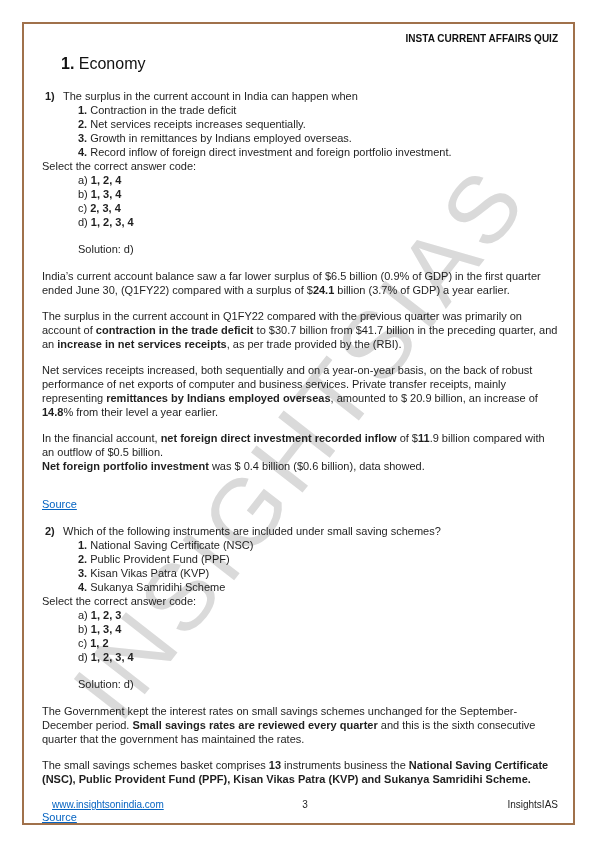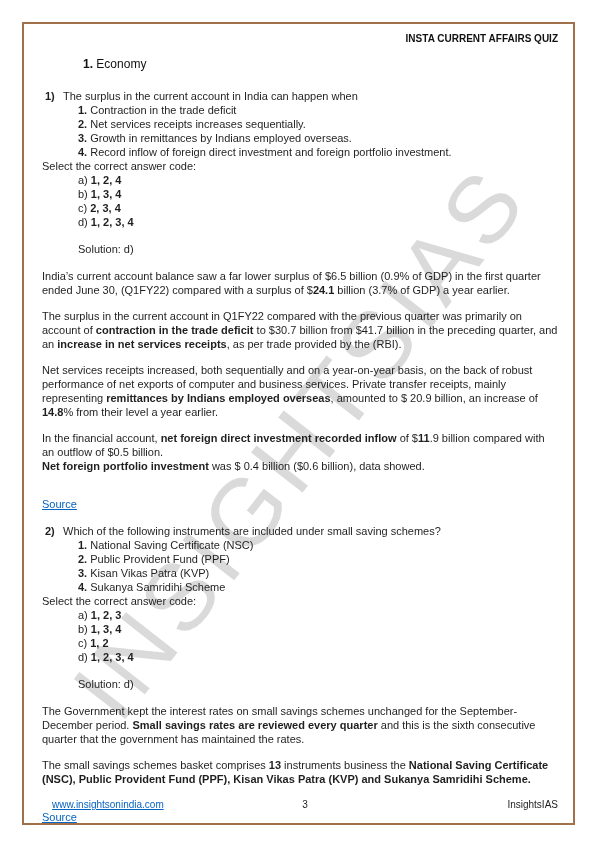--- a/index.html
+++ b/index.html
@@ -39,25 +39,25 @@
     z-index: 1;
   }
   .doc-header {
     text-align: right;
     font-weight: bold;
     font-size: 10px;
     line-height: 14px;
     color: #111;
   }
   .section-title {
-    font-size: 12px;
+    font-size: 16px;
     line-height: 24px;
     font-weight: 400;
     color: #111;
-    margin: 6px 0 0 41px;
+    margin: 6px 0 0 19px;
   }
   .section-title b { font-weight: 700; }
   .question { margin-top: 13px; }
   .q-head { display: flex; }
   .q-num { font-weight: 700; flex: none; width: 18px; margin-left: 3px; }
   .q-text { flex: 1; }
   .stmts { margin-left: 36px; }
   .stmt b { font-weight: 700; }
   .codes { margin-left: 36px; }
   .codes b { font-weight: 700; text-align: center; }

